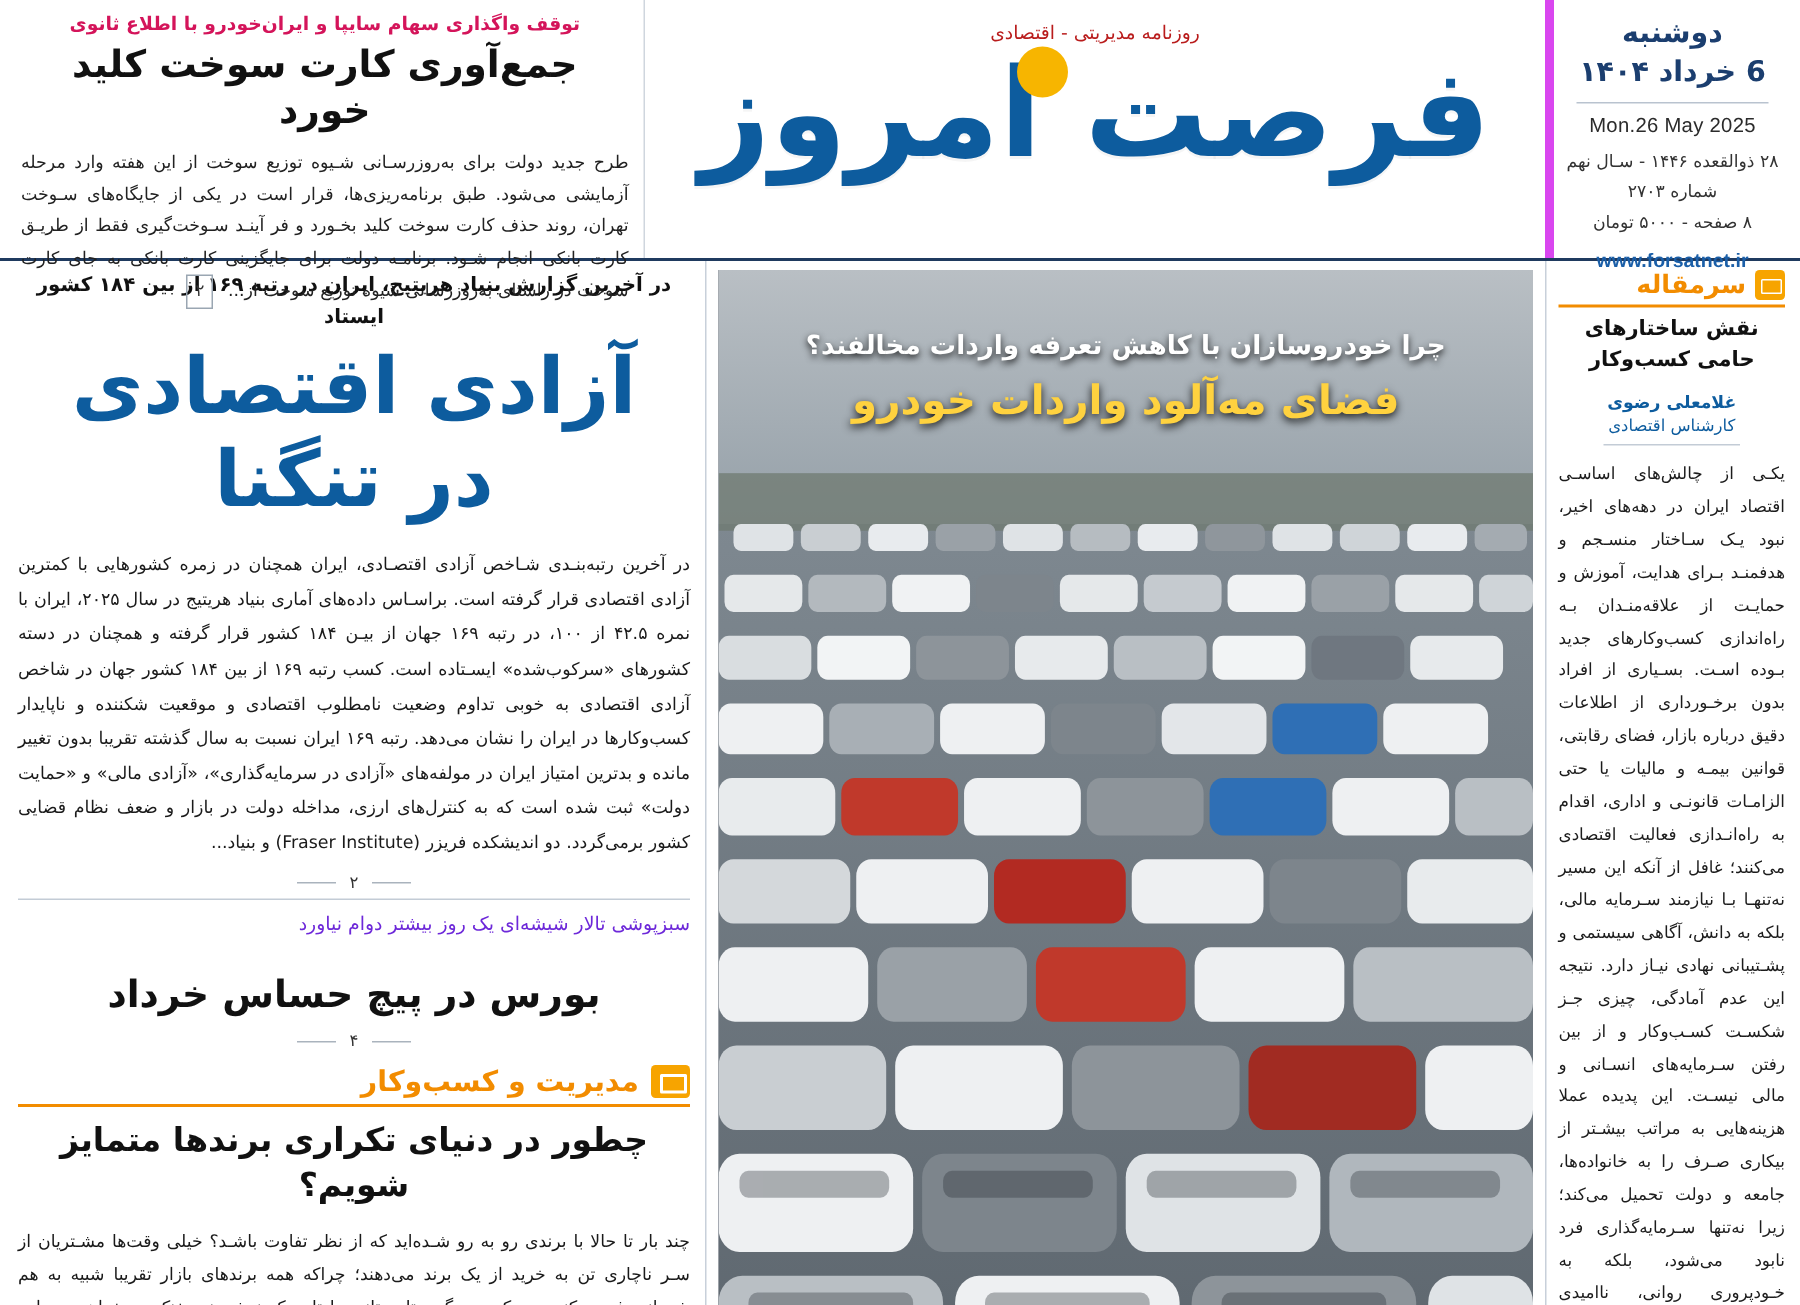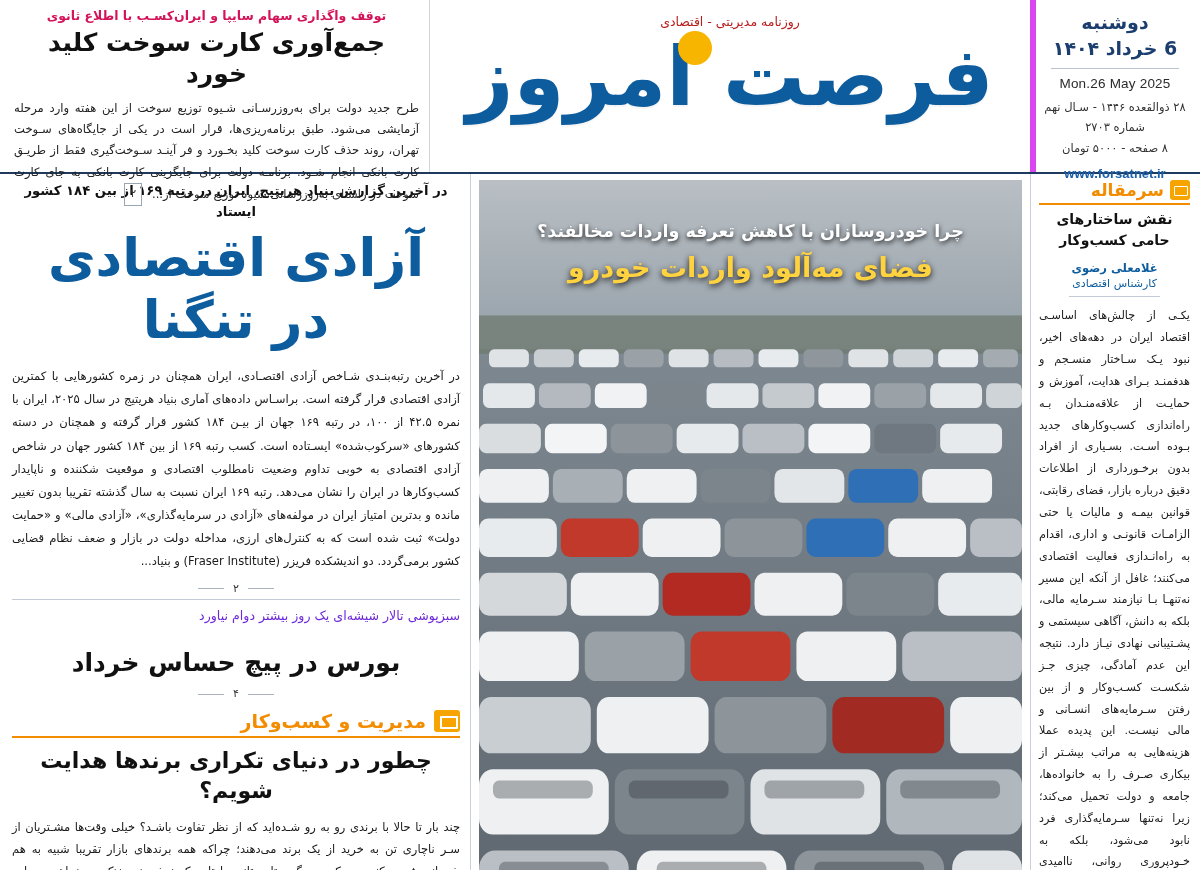--- a/index.html
+++ b/index.html
@@ -427,21 +427,21 @@
 
     <div class="mh-center">
       <div class="mh-kicker">روزنامه مدیریتی - اقتصادی</div>
       <div class="logo-wrap">
         <div class="logo-dot"></div>
         <div class="logo-text">فرصت امروز</div>
       </div>
     </div>
 
     <div class="mh-left">
-      <div class="over">توقف واگذاری سهام سایپا و ایران‌کسـب با اطلاع ثانوی</div>
+      <div class="over">توقف واگذاری سهام سایپا و ایران‌خودرو با اطلاع ثانوی</div>
       <div class="hl">جمع‌آوری کارت سوخت کلید خورد</div>
       <div class="body">
         <span>طرح جدید دولت برای به‌روزرسـانی شـیوه توزیع سوخت از این هفته وارد مرحله آزمایشی می‌شود. طبق برنامه‌ریزی‌ها، قرار است در یکی از جایگاه‌های سـوخت تهران، روند حذف کارت سوخت کلید بخـورد و فر آینـد سـوخت‌گیری فقط از طریـق کارت بانکی انجام شـود. برنامـه دولت برای جایگزینی کارت بانکی به جای کارت سوخت در راستای به‌روزرسانی شیوه توزیع سوخت از...</span>
         <span class="pagebox">۲</span>
       </div>
     </div>
   </div>
 
   <div class="content">
 
@@ -617,19 +617,19 @@
           <span class="dash"></span>
           <span>۴</span>
           <span class="dash"></span>
         </div>
       </div>
 
       <div class="biz-head">
         <div class="icon-box"></div>
         <div class="t">مدیریت و کسب‌وکار</div>
       </div>
-      <div class="biz-title">چطور در دنیای تکراری برندها هدایت شویم؟</div>
+      <div class="biz-title">چطور در دنیای تکراری برندها متمایز شویم؟</div>
       <div class="biz-body">چند بار تا حالا با برندی رو به‌ رو شـده‌اید که از نظر تفاوت باشـد؟ خیلی وقت‌ها مشـتریان از سـر ناچاری تن به خرید از یک برند می‌دهند؛ چراکه همه برندهای بازار تقریبا شبیه به هم شده‌اند. فرض کنید در یک روز گرم تابسـتانی دل‌تان یک نوشـیدنی خنک می‌خواهد. در این صورت خیلی زود خودتان را به اولین سوپرمارکت می‌رسانید. با این حال ماجرا تازه شروع شده است. حالا باید تصمیم بگیرید از بین کلی برند مختلف کدام نوشابه یا نوشیدنی را بخرید. در این میان احتمالا پپسی یا شعار «در لحظه زندگی کن» حسابی حواس‌تان را پرت خواهد کرد. اما چرا؟ راز این تمایز حیرت‌انگیز در تجربه چند حسی از برند نهفته است؛ جایی که حس‌های مختلف در هم ترکیب می‌شوند تا هوش از سر مشتری بپرند. این روزها برندهای مثل قطره‌های باران در یک روز ابری همه جا حضور دارند و برای بسیاری از مشتریان به...</div>
 
     </div>
 
   </div>
 </div>
 
 </body></html>

